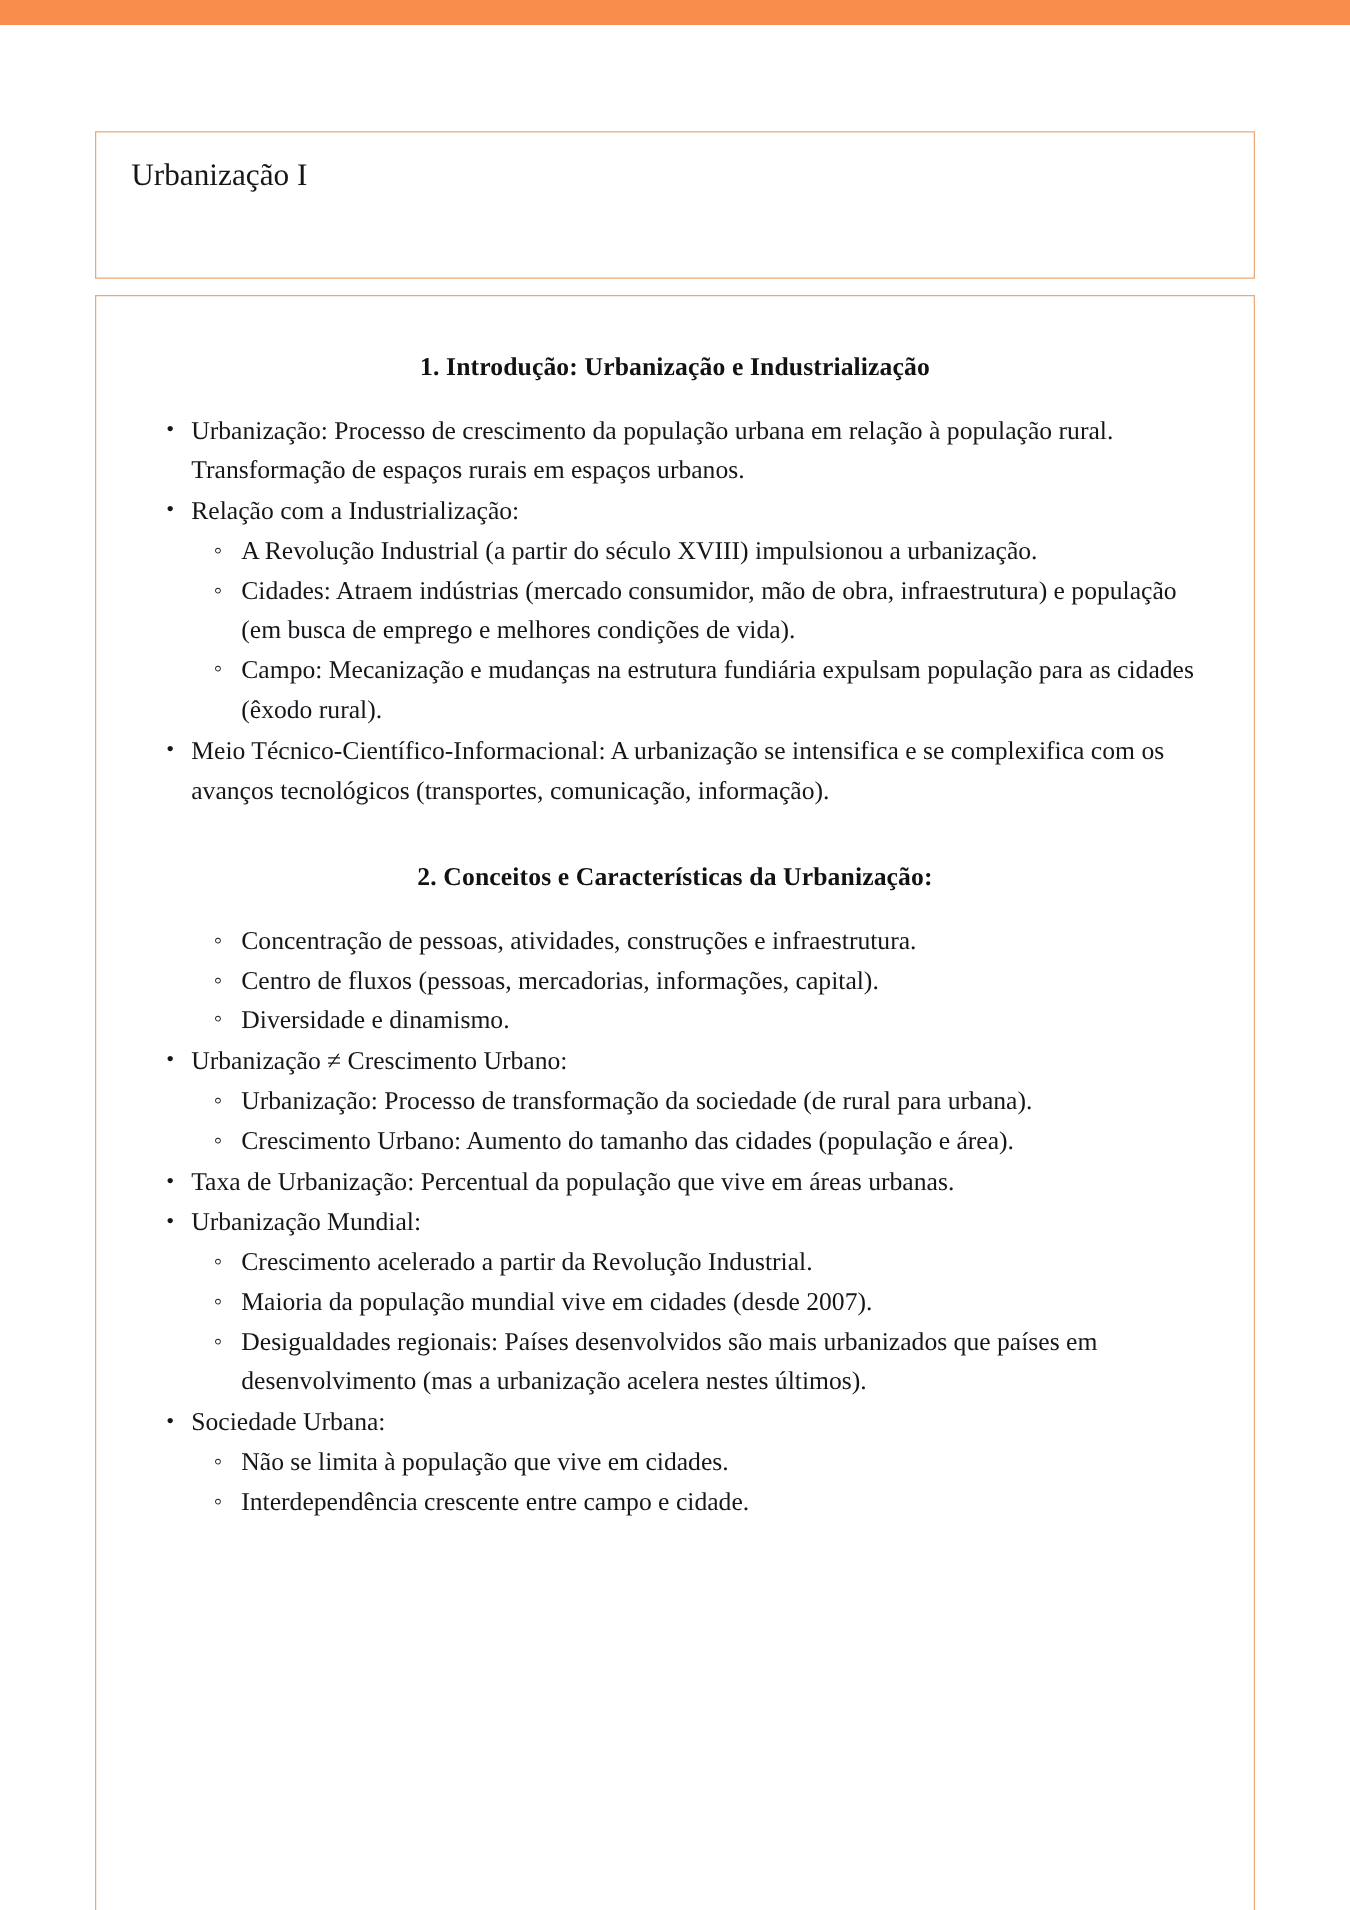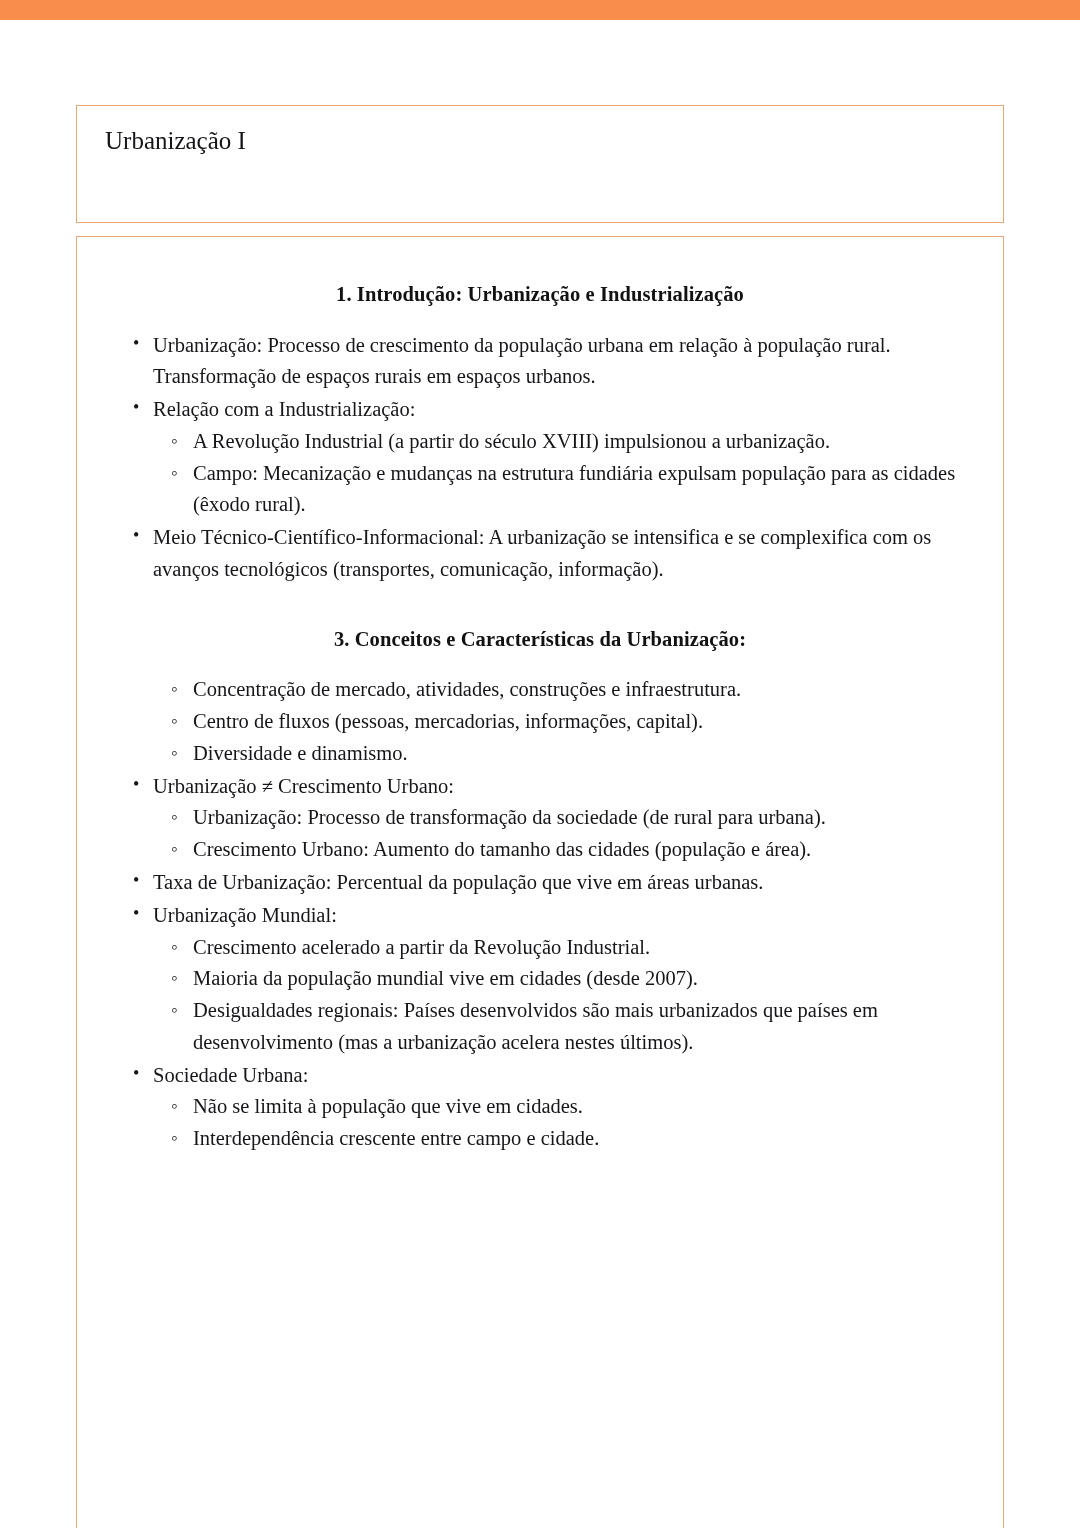--- a/index.html
+++ b/index.html
@@ -161,34 +161,37 @@
           <li>
             <span class="li-text">Urbanização: Processo de crescimento da população urbana em relação à população rural. Transformação de espaços rurais em espaços urbanos.</span>
           </li>
           <li>
             <span class="li-text">Relação com a Industrialização:</span>
             <ul class="lvl2">
               <li>
                 <span class="li-text">A Revolução Industrial (a partir do século XVIII) impulsionou a urbanização.</span>
               </li>
               <li>
+                <span class="li-text">Cidades: Atraem indústrias (mercado consumidor, mão de obra, infraestrutura) e população (em busca de emprego e melhores condições de vida).</span>
+              </li>
+              <li>
                 <span class="li-text">Campo: Mecanização e mudanças na estrutura fundiária expulsam população para as cidades (êxodo rural).</span>
               </li>
             </ul>
           </li>
           <li>
             <span class="li-text">Meio Técnico-Científico-Informacional: A urbanização se intensifica e se complexifica com os avanços tecnológicos (transportes, comunicação, informação).</span>
           </li>
         </ul>
-        <div class="section-heading spaced-top">3. Conceitos e Características da Urbanização:</div>
+        <div class="section-heading spaced-top">2. Conceitos e Características da Urbanização:</div>
         <ul class="lvl1">
           <li>
             <ul class="lvl2">
               <li>
-                <span class="li-text">Concentração de mercado, atividades, construções e infraestrutura.</span>
+                <span class="li-text">Concentração de pessoas, atividades, construções e infraestrutura.</span>
               </li>
               <li>
                 <span class="li-text">Centro de fluxos (pessoas, mercadorias, informações, capital).</span>
               </li>
               <li>
                 <span class="li-text">Diversidade e dinamismo.</span>
               </li>
             </ul>
           </li>
           <li>

